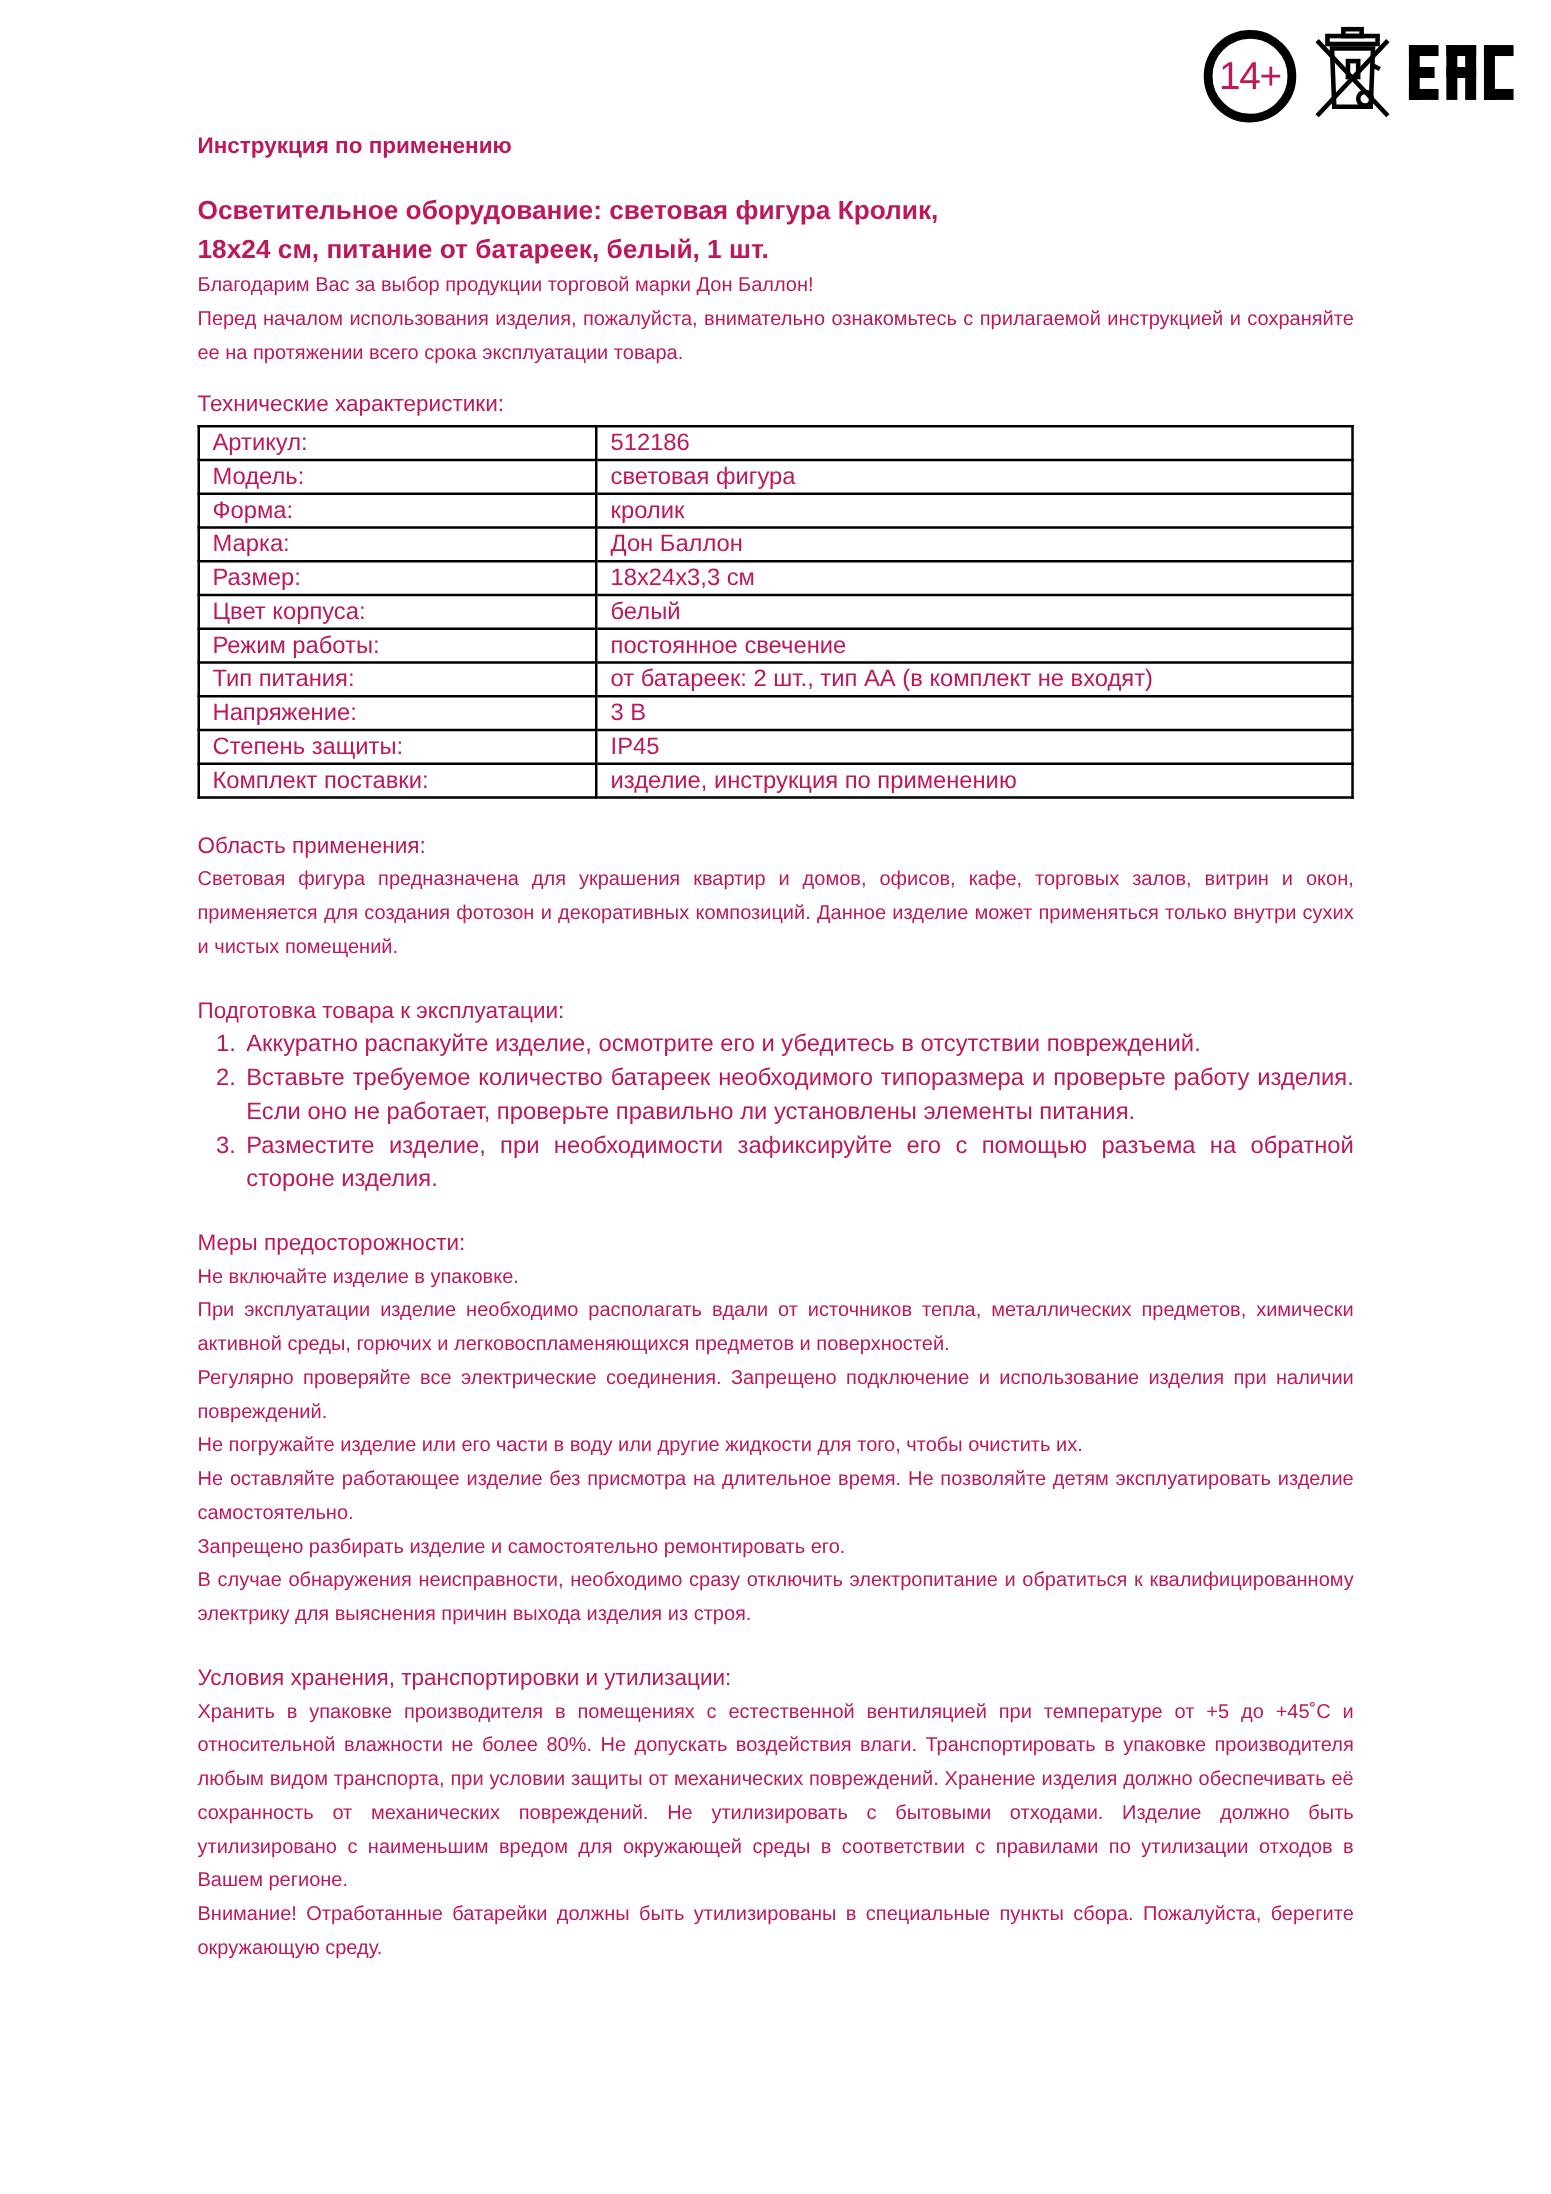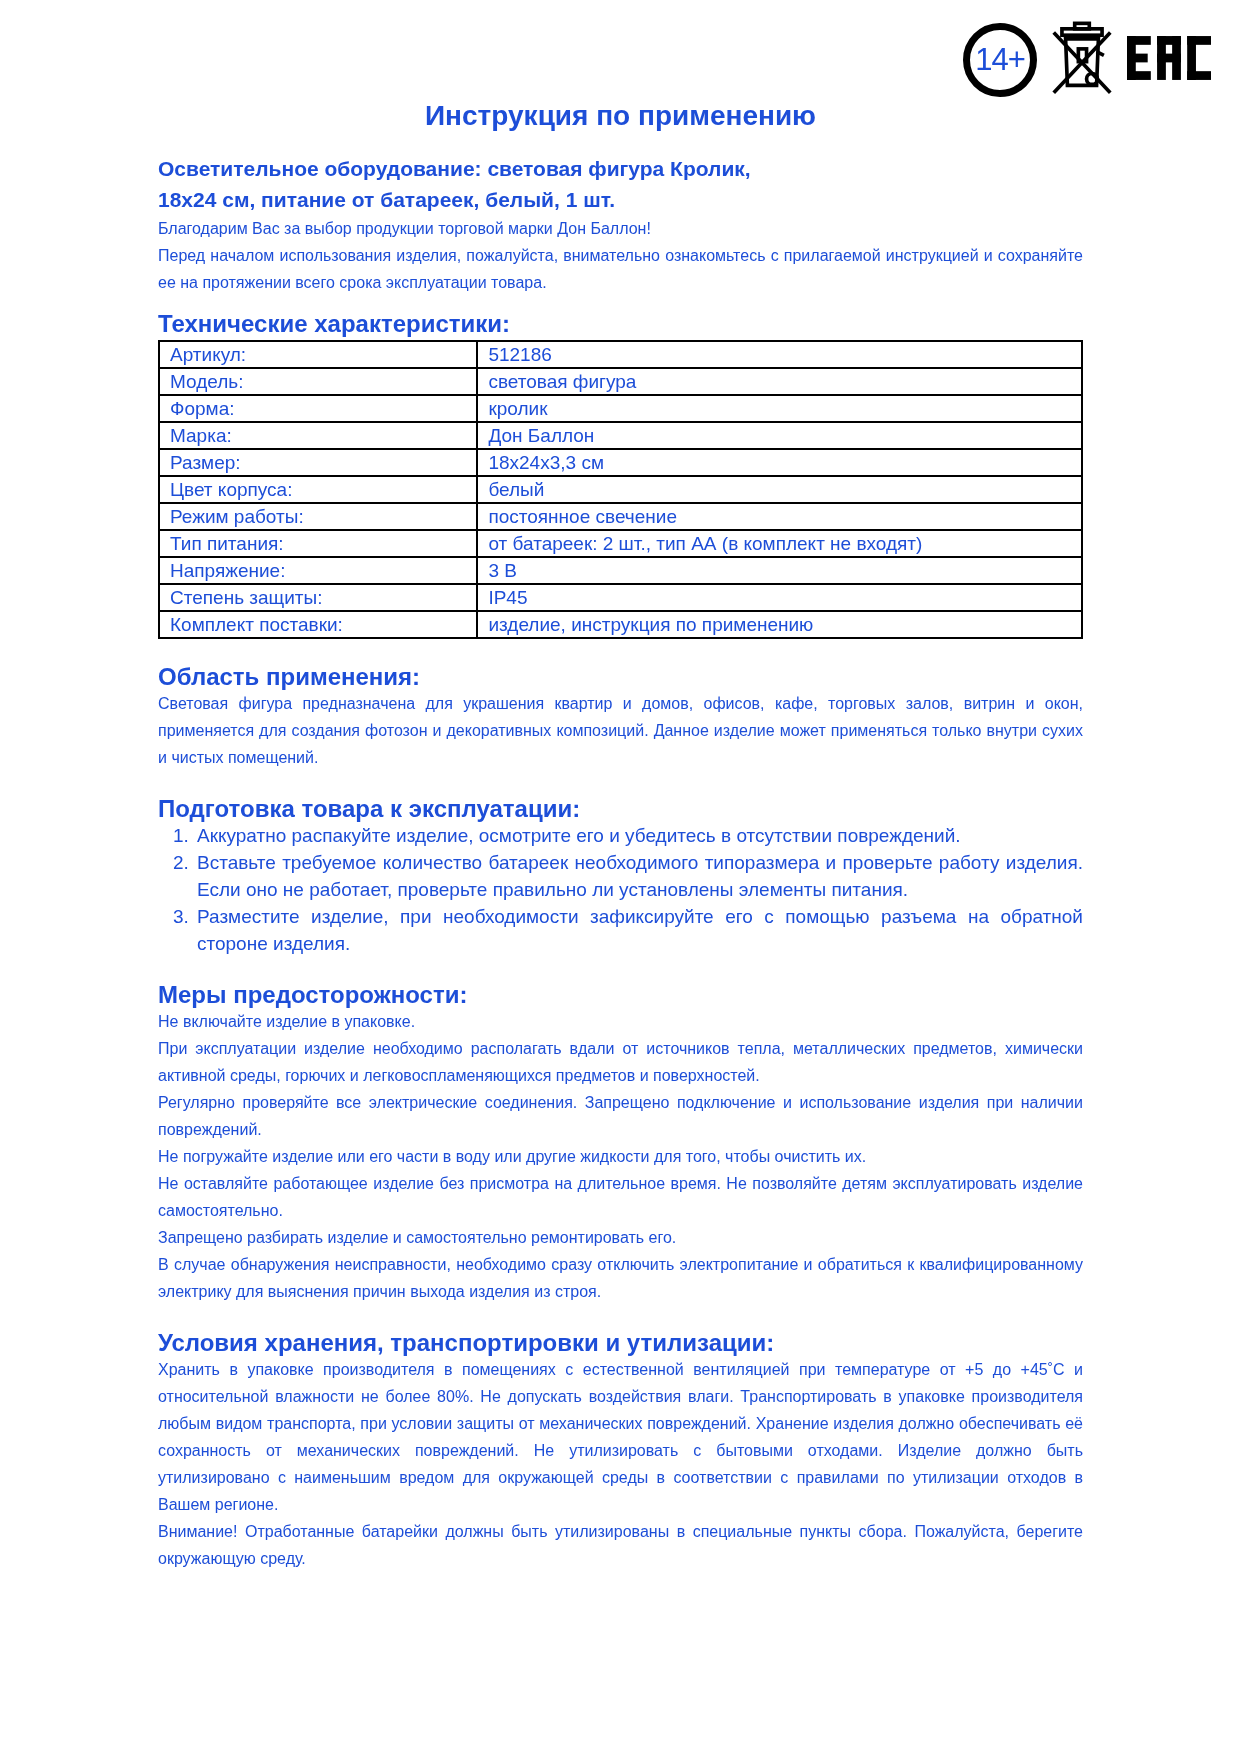--- a/index.html
+++ b/index.html
@@ -1,21 +1,21 @@
 <!DOCTYPE html>
 <html lang="ru"><head>
 <meta charset="utf-8">
 <style>
   html,body { margin:0; padding:0; background:#ffffff; }
   .page {
     position:relative;
     width:1241px;
     height:1755px;
     background:#ffffff;
-    color:#1d4ed8;
+    color:#be185d;
     font-family:"Liberation Sans", sans-serif;
     overflow:hidden;
   }
   .content {
     position:absolute;
     left:158px;
     top:103px;
     width:925px;
   }
   
@@ -30,44 +30,43 @@
   .age-circle {
     width:60px; height:60px;
     border:7px solid #000;
     border-radius:50%;
     display:flex; align-items:center; justify-content:center;
     font-size:31px;
     letter-spacing:-1px;
     font-weight:400;
   }
   .doc-title {
-    font-size:28px;
+    font-size:18px;
     font-weight:700;
-    text-align:center;
     line-height:26px;
     margin:0;
   }
   .doc-subtitle {
     font-size:21px;
     font-weight:700;
     text-align:left;
     line-height:31px;
     margin-top:24px;
   }
   p.body-text {
     font-size:16px;
     line-height:27px;
     text-align:justify;
     margin:0;
   }
   .mt-par { margin-top:24px; }
   .mt-par2 { margin-top:14px; }
   .sec-heading {
-    font-size:24px;
-    font-weight:700;
+    font-size:18px;
+    font-weight:400;
     line-height:27px;
     margin:24px 0 0 0;
   }
   .sec-heading.first { margin-top:14px; }
   table.specs {
     border-collapse:collapse;
     width:100%;
     margin-top:3px;
   }
   table.specs td {

